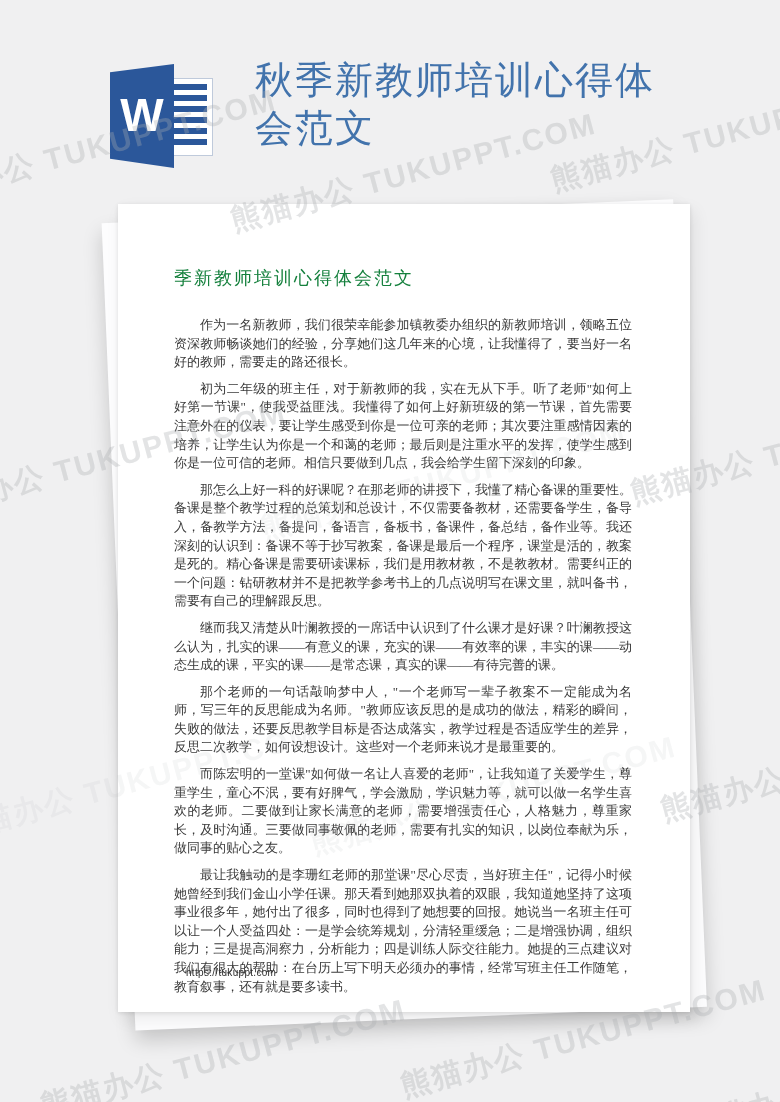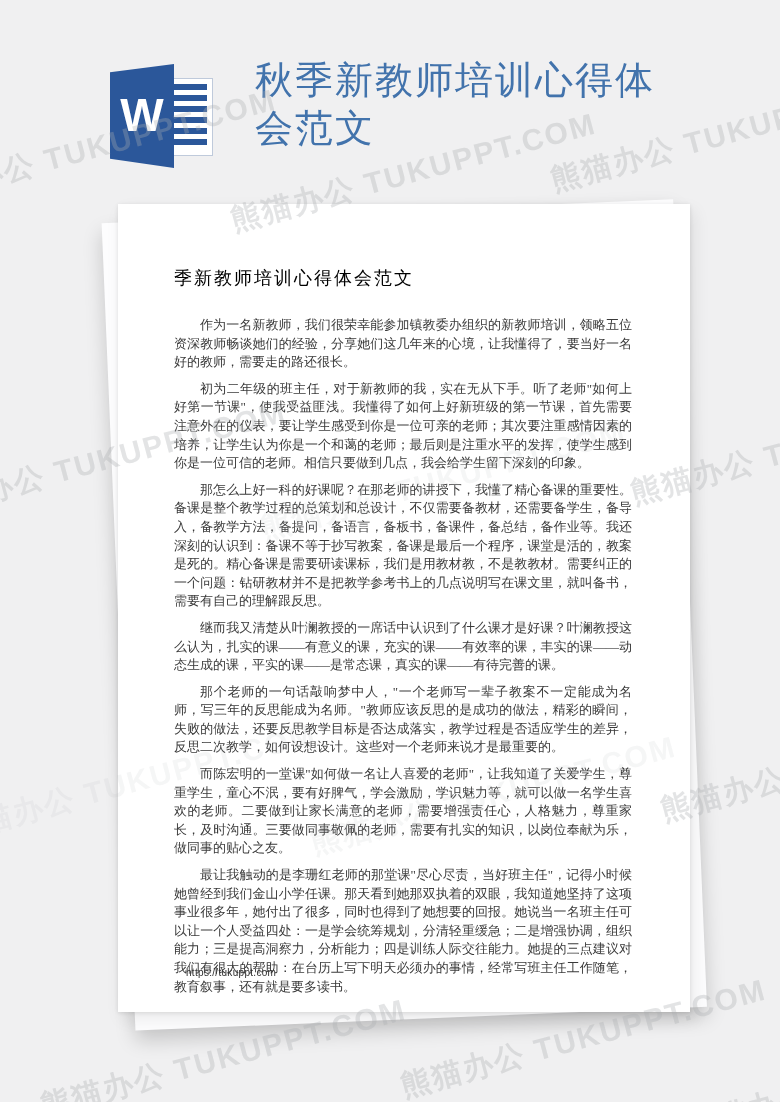--- a/index.html
+++ b/index.html
@@ -103,21 +103,21 @@
     z-index: 3;
     box-sizing: border-box;
     padding: 62px 58px 0 56px;
   }
   .doc-title {
     margin: 0 0 26px 0;
     font-family: "Liberation Serif", "DejaVu Serif", serif;
     font-size: 18px;
     font-weight: 400;
     letter-spacing: 2px;
-    color: #000000;
+    color: #15803d;
   }
   .doc-body p {
     margin: 0 0 8px 0;
     font-family: "Liberation Serif", "DejaVu Serif", serif;
     font-size: 13px;
     line-height: 18.6px;
     color: #3a3a3a;
     text-align: justify;
     text-indent: 2em;
   }

